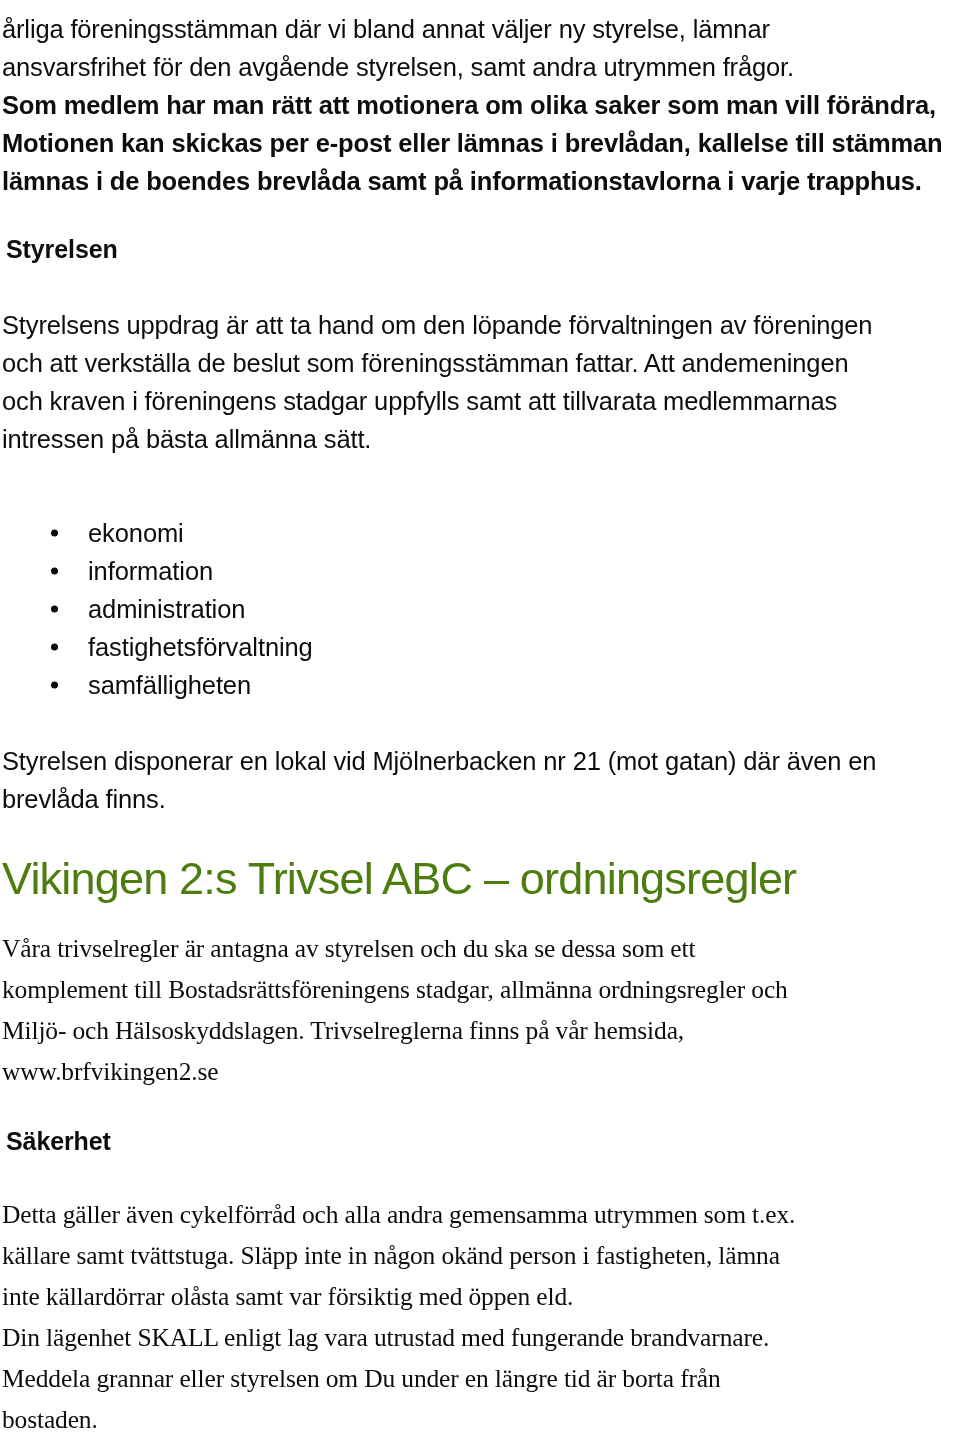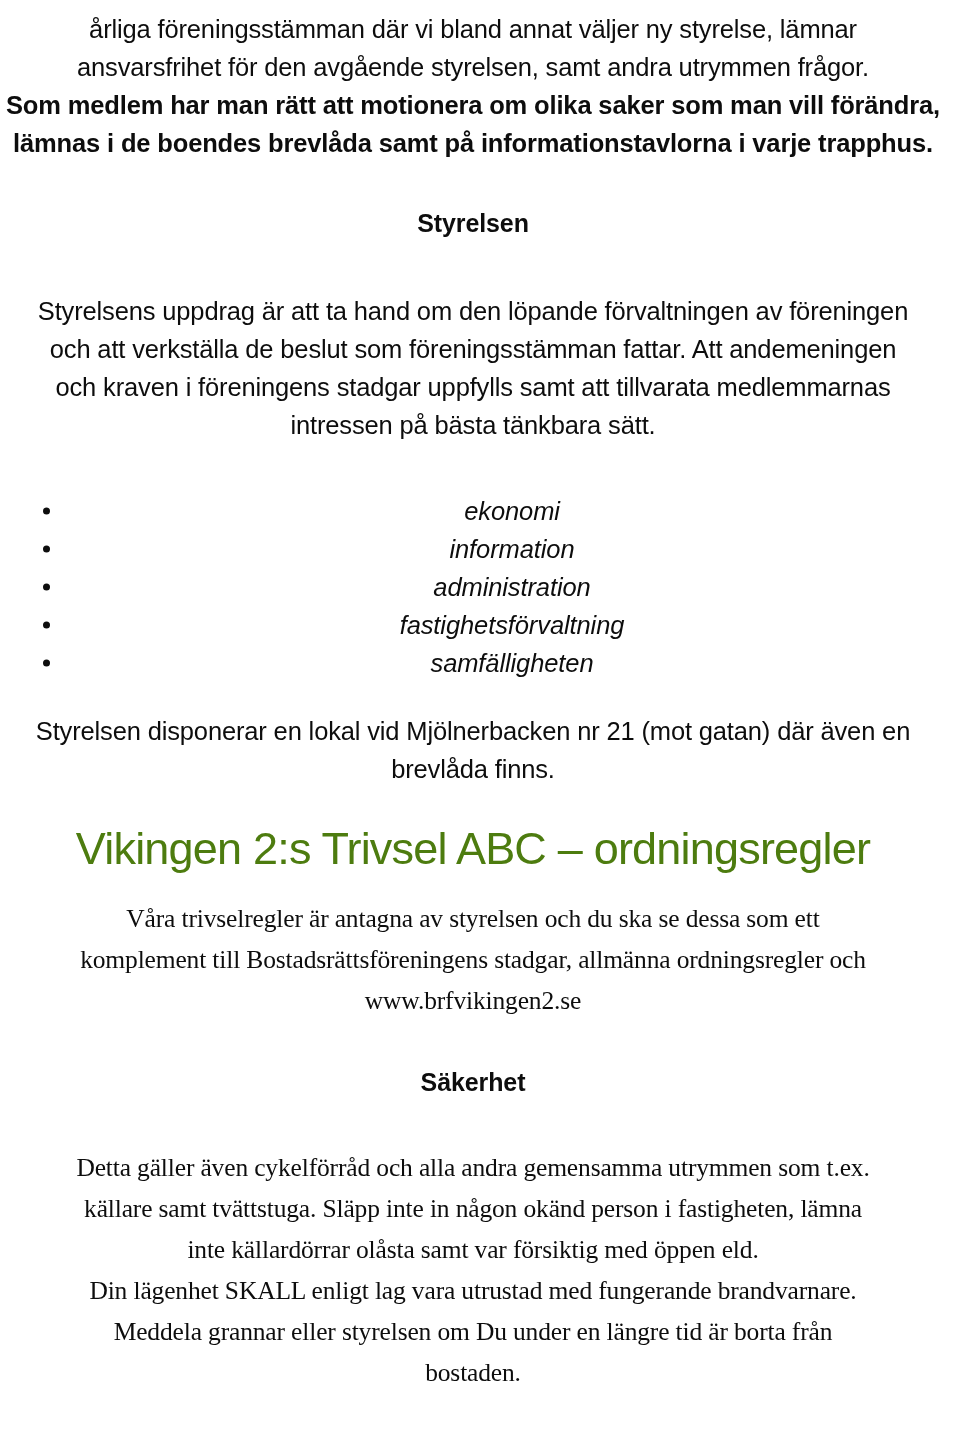--- a/index.html
+++ b/index.html
@@ -15,21 +15,20 @@
     font-family: "Liberation Sans", "DejaVu Sans", sans-serif;
     color: #0d0d0d;
     -webkit-font-smoothing: antialiased;
   }
   .page {
     position: relative;
     width: 960px;
     height: 1208px;
     box-sizing: border-box;
     padding: 0 16px 0 2px;
-    text-align: center;
   }
 
   
   .para {
     font-size: 25.5px;
     line-height: 38px;
     letter-spacing: -0.15px;
     margin: 0;
     font-weight: 400;
     white-space: normal;
@@ -41,38 +40,37 @@
   
   .w-regular { font-weight: 400; }
   .w-medium  { font-weight: 400; }
   .w-semibold{ font-weight: 700; }
 
   
   h2.section-heading {
     font-size: 25px;
     line-height: 38px;
     font-weight: 700;
-    margin: 16px;
+    margin: 4px;
     letter-spacing: -0.1px;
   }
   h1.doc-title {
     font-size: 45px;
     line-height: 54px;
     font-weight: 400;
     margin: 0;
     letter-spacing: -0.8px;
     color: #4d7c0f;
   }
 
   
   ul.bullets {
     list-style: none;
-    margin: 0;
+    margin: 8px;
     padding: 0;
-    font-style: italic;
   }
   ul.bullets li {
     position: relative;
     padding-left: 78px;
     font-size: 25.5px;
     line-height: 38px;
     font-weight: 400;
     letter-spacing: -0.1px;
   }
   ul.bullets li .dot {
@@ -102,34 +100,35 @@
 
   <div class="sp-10"></div>
 
   <p class="para w-regular">
     <span class="ln">årliga föreningsstämman där vi bland annat väljer ny styrelse, lämnar</span>
     <span class="ln">ansvarsfrihet för den avgående styrelsen, samt andra utrymmen frågor.</span>
   </p>
 
   <p class="para w-semibold">
     <span class="ln">Som medlem har man rätt att motionera om olika saker som man vill förändra,</span>
+    <span class="ln">Motionen kan skickas per e-post eller lämnas i brevlådan, kallelse till stämman</span>
     <span class="ln">lämnas i de boendes brevlåda samt på informationstavlorna i varje trapphus.</span>
   </p>
 
   <div class="sp-26"></div>
 
   <h2 class="section-heading">Styrelsen</h2>
 
   <div class="sp-34"></div>
 
   <p class="para w-medium">
     <span class="ln">Styrelsens uppdrag är att ta hand om den löpande förvaltningen av föreningen</span>
     <span class="ln">och att verkställa de beslut som föreningsstämman fattar. Att andemeningen</span>
     <span class="ln">och kraven i föreningens stadgar uppfylls samt att tillvarata medlemmarnas</span>
-    <span class="ln">intressen på bästa tänkbara sätt.</span>
+    <span class="ln">intressen på bästa allmänna sätt.</span>
   </p>
 
   <div class="sp-18"></div>
 
 
   <div class="sp-30"></div>
 
   <ul class="bullets">
     <li>
       <span class="dot"></span>
@@ -162,20 +161,21 @@
 
   <div class="sp-34"></div>
 
   <h1 class="doc-title">Vikingen 2:s Trivsel ABC – ordningsregler</h1>
 
   <div class="sp-22"></div>
 
   <p class="para w-regular loose">
     <span class="ln">Våra trivselregler är antagna av styrelsen och du ska se dessa som ett</span>
     <span class="ln">komplement till Bostadsrättsföreningens stadgar, allmänna ordningsregler och</span>
+    <span class="ln">Miljö- och Hälsoskyddslagen. Trivselreglerna finns på vår hemsida,</span>
     <span class="ln">www.brfvikingen2.se</span>
   </p>
 
   <div class="sp-26"></div>
 
   <h2 class="section-heading">Säkerhet</h2>
 
   <div class="sp-30"></div>
 
   <p class="para w-regular loose">

